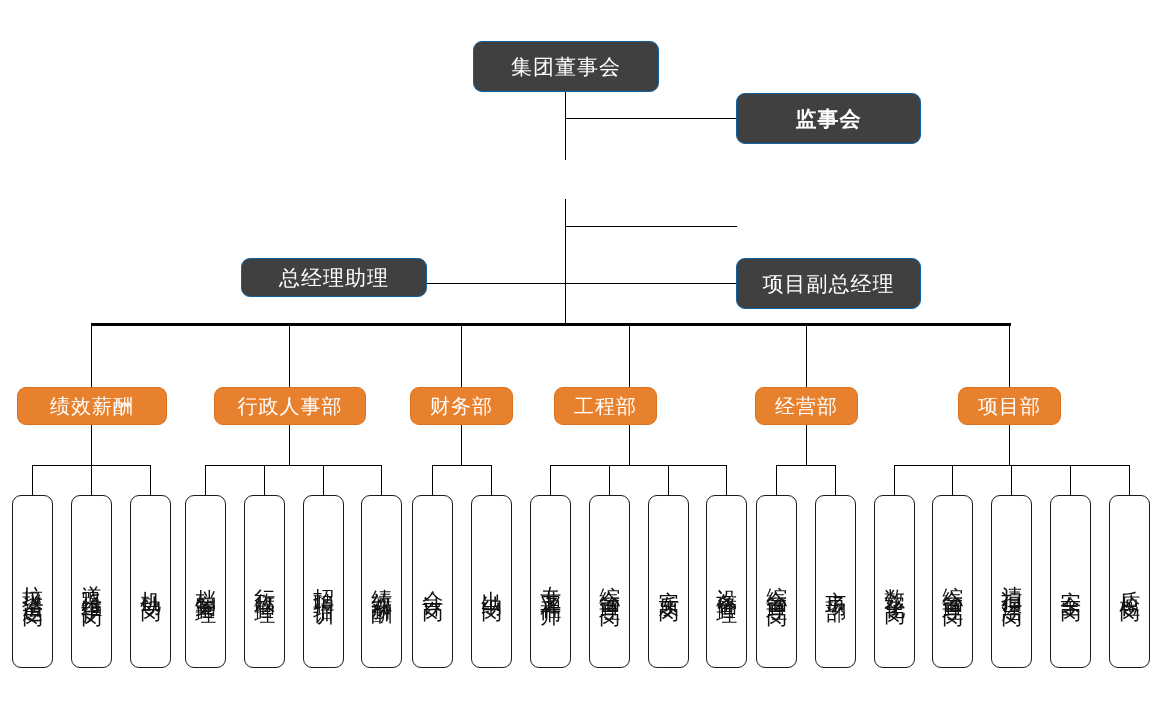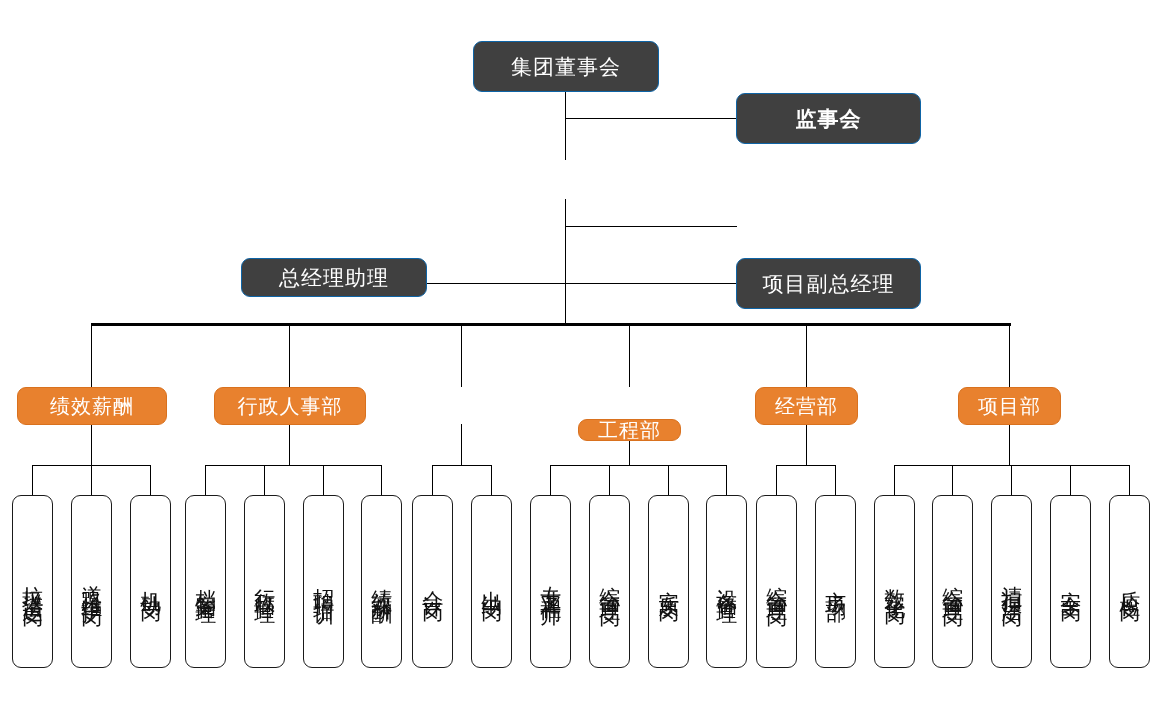--- a/index.html
+++ b/index.html
@@ -135,22 +135,25 @@
   </div>
 
   <div class="node orange" style="left:17px;top:387px;width:150px;height:38px;">
     <span>绩效薪酬</span>
   </div>
 
   <div class="node orange" style="left:214px;top:387px;width:152px;height:38px;align-items:center;">
     <span>行政人事部</span>
   </div>
 
-
-  <div class="node orange" style="left:578px;top:387px;width:103px;height:22px;margin-top:32px;">
+  <div class="node orange" style="left:410px;top:387px;width:103px;height:38px;">
+    <span>财务部</span>
+  </div>
+
+  <div class="node orange" style="left:554px;top:387px;width:103px;height:38px;">
     <span>工程部</span>
   </div>
 
   <div class="node orange" style="left:755px;top:387px;width:103px;height:38px;">
     <span>经营部</span>
   </div>
 
   <div class="node orange" style="left:958px;top:387px;width:103px;height:38px;">
     <span>项目部</span>
   </div>

